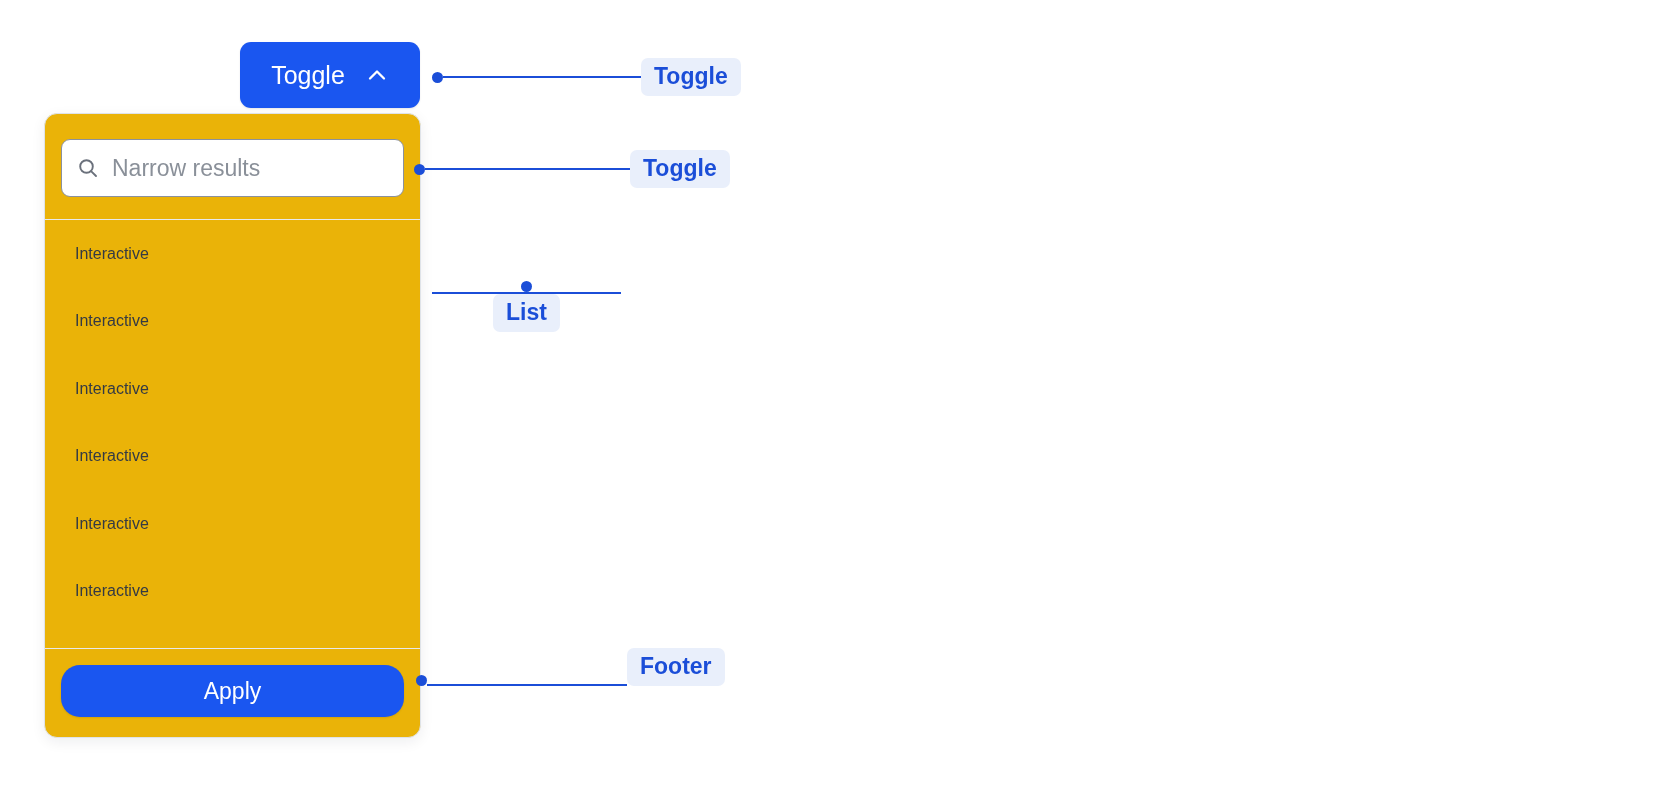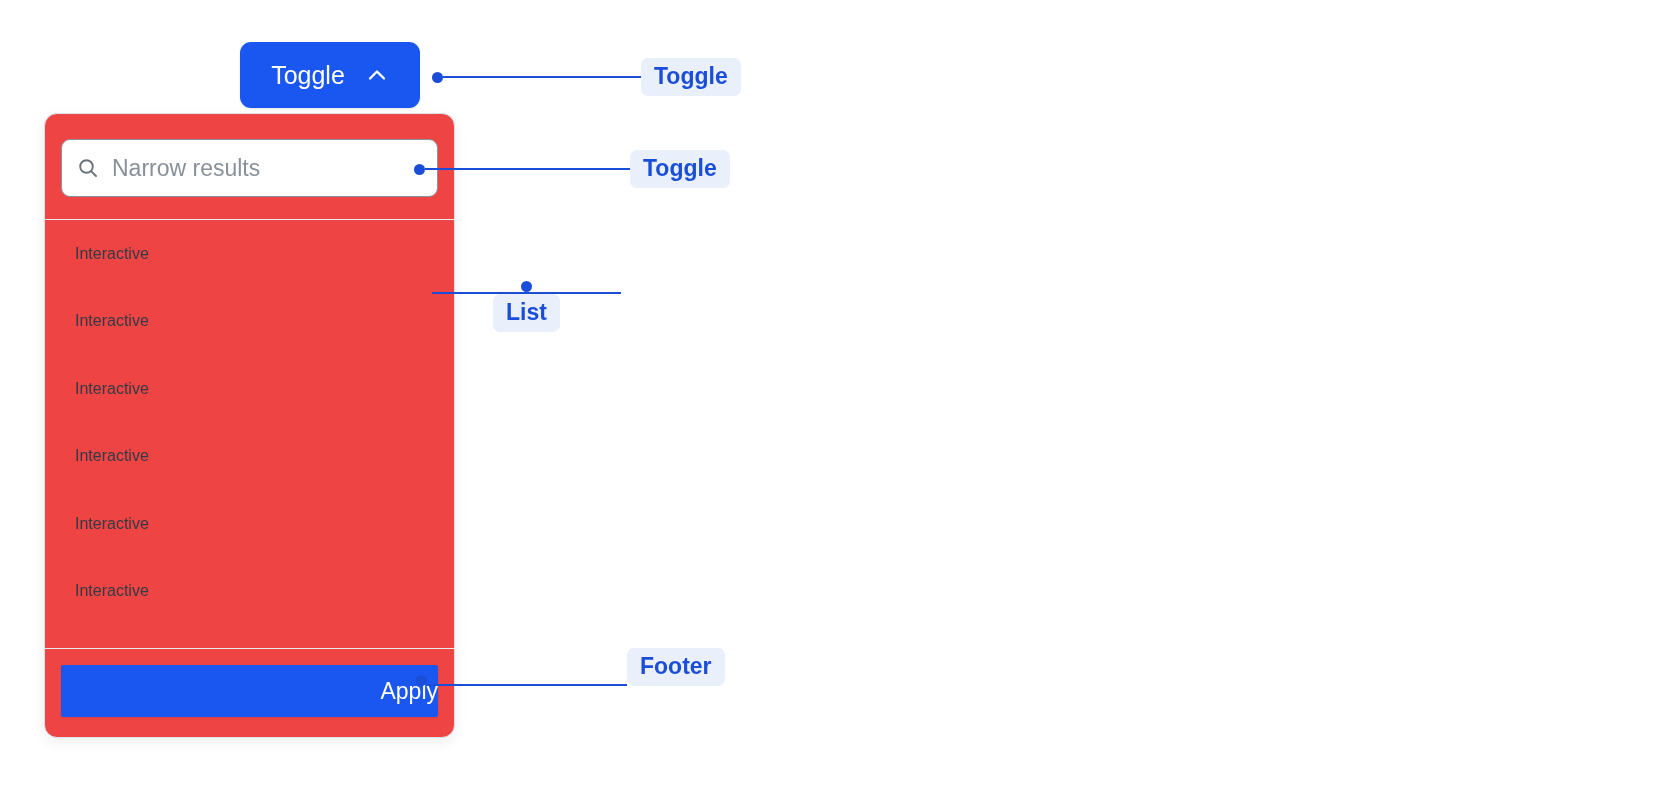--- a/index.html
+++ b/index.html
@@ -42,24 +42,24 @@
     display: inline-block;
     width: 24px;
     height: 24px;
   }
 
   
   #dropdown-panel {
     position: absolute;
     left: 44px;
     top: 113px;
-    width: 411px;
+    width: 377px;
     height: 625px;
     box-sizing: border-box;
-    background: #ef4444;
+    background: #eab308;
     border: 1px solid #dfe3e8;
     border-radius: 13px;
     box-shadow: 0 4px 14px rgba(16,24,40,0.07);
     display: flex;
     flex-direction: column;
     overflow: hidden;
   }
 
   
   .panel-header {
@@ -127,28 +127,27 @@
     border-top: 1px solid #e7e9ec;
     padding: 16px 16px 20px 16px;
     box-sizing: border-box;
   }
   #apply-button {
     display: block;
     width: 100%;
     height: 52px;
     background: #1a56f0;
     border: none;
-    border-radius: 2px;
+    border-radius: 19px;
     color: #ffffff;
     font-family: "Liberation Sans", sans-serif;
     font-size: 23px;
     cursor: pointer;
     padding: 0;
     box-shadow: 0 1px 2px rgba(16,24,40,0.10);
-    text-align: right;
   }
 
   
   .annotation {
     position: absolute;
     display: flex;
     align-items: center;
     height: 34px;
   }
   .anno-dot {

